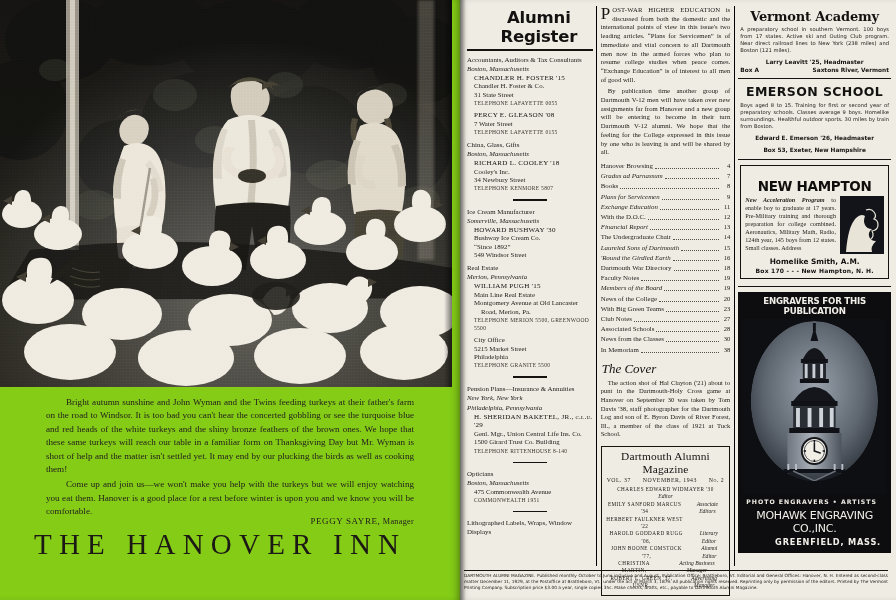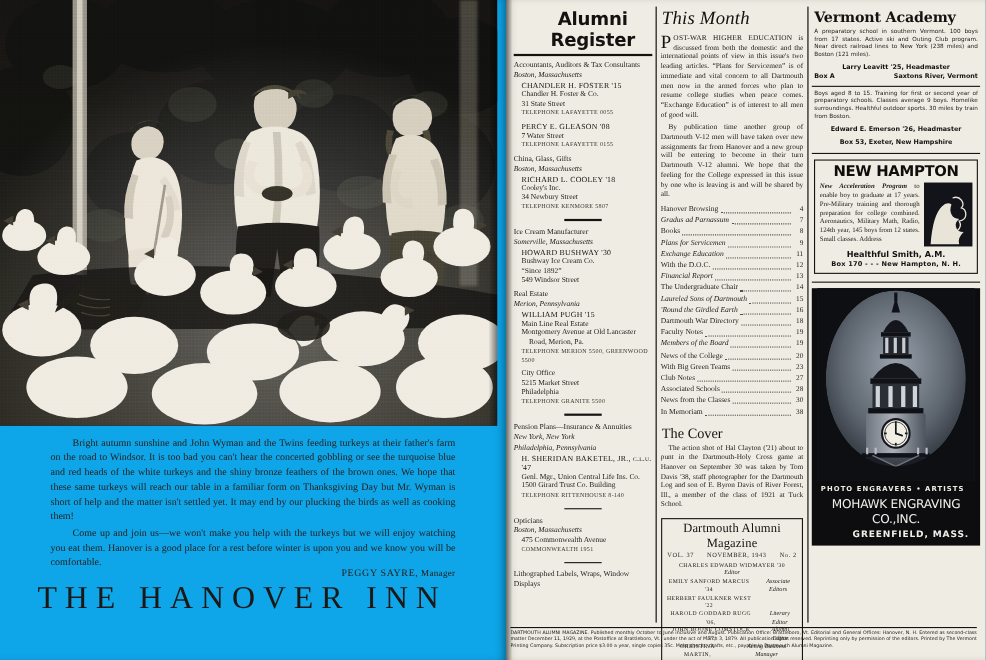--- a/index.html
+++ b/index.html
@@ -7,21 +7,21 @@
     width:896px;height:600px;overflow:hidden;
     background:#8d8d8a;
     font-family:"Liberation Serif", serif;
     -webkit-font-smoothing:antialiased;
   }
   .spread{position:relative;width:896px;height:600px;display:flex;}
 
   
   .page-left{
     position:relative;width:460px;height:600px;
-    background:#0ea5e9;
+    background:#84cc16;
     box-shadow:inset -6px 0 10px -6px rgba(0,0,0,.55);
     overflow:hidden;
   }
   .photo{
     position:absolute;left:0;top:0;width:452px;height:387px;
     background:#111;overflow:hidden;
   }
   .photo svg{display:block;width:100%;height:100%;}
   .photo-grain{
     position:absolute;inset:0;
@@ -104,21 +104,21 @@
     display:flex;align-items:flex-end;font-size:6.9px;
     line-height:10.2px;color:#201d19;
   }
   .toc-row .t{white-space:nowrap;}
   .toc-row .t.ital{font-style:italic;}
   .toc-row .dots{
     flex:1;border-bottom:1px dotted #56504a;
     margin:0 2px 2.2px 2px;height:1px;min-width:6px;
   }
   .toc-row .pg{font-size:6.6px;color:#201d19;min-width:9px;text-align:right;}
-  .cover-head{font-size:13px;color:#141210;margin:4px 0 2px 1px;}
+  .cover-head{font-size:13px;font-style:italic;color:#141210;margin:4px 0 2px 1px;}
   .cover-body{font-size:6.6px;line-height:8.6px;color:#23201c;text-align:justify;}
   .cover-body p{margin:0;text-indent:7px;}
 
   
   .masthead{
     border:1px solid #17140f;margin-top:7px;padding:3px 4px 5px;
     text-align:center;
   }
   .mh-title{font-size:11.4px;color:#141210;letter-spacing:.15px;line-height:13px;}
   .mh-volrow{
@@ -128,21 +128,21 @@
   }
   .mh-ed{font-size:5.2px;font-variant:small-caps;letter-spacing:.45px;color:#22201c;line-height:7.4px;}
   .mh-role{font-size:5.6px;font-style:italic;color:#22201c;line-height:7.4px;}
   .mh-2col{display:flex;justify-content:center;gap:6px;align-items:baseline;line-height:7.4px;}
 
   
   .ad{border-bottom:1.4px solid #15120f;padding:3px 2px 5px;}
   .ad:last-child{border-bottom:none;}
   .ad-title-serif{
     font-family:"DejaVu Serif", serif;font-weight:bold;
-    font-size:13px;color:#141210;
+    font-size:13px;text-align:center;color:#141210;
     letter-spacing:-.2px;line-height:15px;margin-bottom:2px;
   }
   .ad-title-sans{
     font-family:"DejaVu Sans", sans-serif;font-weight:bold;
     font-size:12.5px;text-align:center;color:#141210;
     letter-spacing:.4px;line-height:15px;margin:2px 0 3px;
   }
   .ad-body{
     font-family:"DejaVu Sans", sans-serif;
     font-size:5.2px;line-height:7px;color:#22201c;text-align:justify;
@@ -151,21 +151,21 @@
     font-family:"DejaVu Sans", sans-serif;font-weight:bold;
     font-size:5.8px;text-align:center;color:#15120f;line-height:8px;margin-top:4px;
   }
   .ad-foot-split{
     display:flex;justify-content:space-between;
     font-family:"DejaVu Sans", sans-serif;font-weight:bold;
     font-size:5.8px;color:#15120f;margin-top:1px;
   }
 
   
-  .nh-box{border:1.6px solid #15120f;padding:3px 4px 4px;margin:2px 0;}
+  .nh-box{border:1.6px solid #15120f;padding:13px 4px 4px;margin:2px 0;}
   .nh-title{
     font-family:"DejaVu Sans", sans-serif;font-weight:bold;
     font-size:13.5px;text-align:center;color:#100e0c;
     letter-spacing:-.3px;font-variant:small-caps;line-height:15px;
   }
   .nh-flex{display:flex;gap:4px;margin-top:2px;}
   .nh-text{flex:1;font-size:6.2px;line-height:8px;color:#201d19;text-align:justify;}
   .nh-text .ital{font-style:italic;font-weight:bold;}
   .nh-cut{
     width:44px;height:58px;flex:none;background:#0f0f12;
@@ -483,21 +483,21 @@
           </div>
         </div>
 
         <div class="rule-short"></div>
 
         <div>
           <div class="cat">Pension Plans—Insurance &amp; Annuities</div>
           <div class="city">New York, New York</div>
           <div class="city">Philadelphia, Pennsylvania</div>
           <div class="entry">
-            <div class="ent-name">H. SHERIDAN BAKETEL, JR., c.l.u. '47</div>
+            <div class="ent-name">H. SHERIDAN BAKETEL, JR., c.l.u. '29</div>
             <div class="ent-line">Genl. Mgr., Union Central Life Ins. Co.</div>
             <div class="ent-line">1500 Girard Trust Co. Building</div>
             <div class="ent-tel">TELEPHONE RITTENHOUSE 8-140</div>
           </div>
         </div>
 
         <div class="rule-short"></div>
 
         <div>
           <div class="cat">Opticians</div>
@@ -511,21 +511,20 @@
         <div class="rule-short"></div>
 
         <div>
           <div class="cat">Lithographed Labels, Wraps, Window Displays</div>
 
         </div>
 
       </div>
 
       <div class="col col-b">
-        <div class="tm-head">This Month</div>
 
         <div class="tm-body">
           <p class="first"><span class="dropcap">P</span><span class="sc">OST-WAR HIGHER EDUCATION</span><span> is discussed from both the domestic and the international points of view in this issue's two leading articles. “Plans for Servicemen” is of immediate and vital concern to all Dartmouth men now in the armed forces who plan to resume college studies when peace comes. “Exchange Education” is of interest to all men of good will.</span></p>
           <p>By publication time another group of Dartmouth V-12 men will have taken over new assignments far from Hanover and a new group will be entering to become in their turn Dartmouth V-12 alumni. We hope that the feeling for the College expressed in this issue by one who is leaving is and will be shared by all.</p>
         </div>
 
         <div class="toc">
           <div class="toc-row">
               <span class="t">Hanover Browsing</span>
               <span class="dots"></span>
@@ -670,47 +669,49 @@
           <div class="ad-title-serif">Vermont Academy</div>
           <div class="ad-body">A preparatory school in southern Vermont. 100 boys from 17 states. Active ski and Outing Club program. Near direct railroad lines to New York (238 miles) and Boston (121 miles).</div>
           <div class="ad-foot">Larry Leavitt '25, Headmaster</div>
           <div class="ad-foot-split">
             <span>Box A</span>
             <span>Saxtons River, Vermont</span>
           </div>
         </div>
 
         <div class="ad">
+          <div class="ad-title-sans">EMERSON SCHOOL</div>
           <div class="ad-body">Boys aged 8 to 15. Training for first or second year of preparatory schools. Classes average 9 boys. Homelike surroundings. Healthful outdoor sports. 30 miles by train from Boston.</div>
           <div class="ad-foot">Edward E. Emerson '26, Headmaster</div>
           <div class="ad-foot">Box 53, Exeter, New Hampshire</div>
         </div>
 
         <div class="ad">
           <div class="nh-box">
             <div class="nh-title">NEW HAMPTON</div>
             <div class="nh-flex">
               <div class="nh-text"><span class="ital">New Acceleration Program</span><span> to enable boy to graduate at 17 years. Pre-Military training and thorough preparation for college combined. Aeronautics, Military Math, Radio, 124th year, 145 boys from 12 states. Small classes. Address</span></div>
               <div class="nh-cut">
                 <svg viewBox="0 0 44 58" preserveAspectRatio="none">
                   <rect width="44" height="58" fill="#12141a"></rect>
                   <g fill="#e8e4d8">
                     <path d="M6 56 q2 -26 10 -34 q5 -5 9 -2 q-2 5 0 9 q2 4 7 4 q-4 3 -3 7 q1 5 7 5 q-6 6 -4 11 z"></path>
                   </g>
                   <path d="M26 14 q5 -2 8 2 q3 4 0 7 q4 1 4 6 q0 5 -6 6 q3 5 -2 9" fill="none" stroke="#e8e4d8" stroke-width="1.2"></path>
                 </svg>
               </div>
             </div>
-            <div class="nh-name">Healthful Smith, A.M.</div>
+            <div class="nh-name">Homelike Smith, A.M.</div>
             <div class="nh-addr">Box 170 - - - New Hampton, N. H.</div>
           </div>
         </div>
 
 
         <div class="eng">
+          <div class="eng-bar">ENGRAVERS FOR THIS PUBLICATION</div>
           <div class="eng-img">
             <svg viewBox="0 0 148 175" preserveAspectRatio="none">
               <defs>
                 <radialGradient id="sky" cx="50%" cy="42%" r="72%">
                   <stop offset="0%" stop-color="#9aa3ad"></stop>
                   <stop offset="55%" stop-color="#5d656f"></stop>
                   <stop offset="100%" stop-color="#1b1e24"></stop>
                 </radialGradient>
                 <linearGradient id="stone" x1="0" y1="0" x2="1" y2="0">
                   <stop offset="0%" stop-color="#6f7680"></stop>

